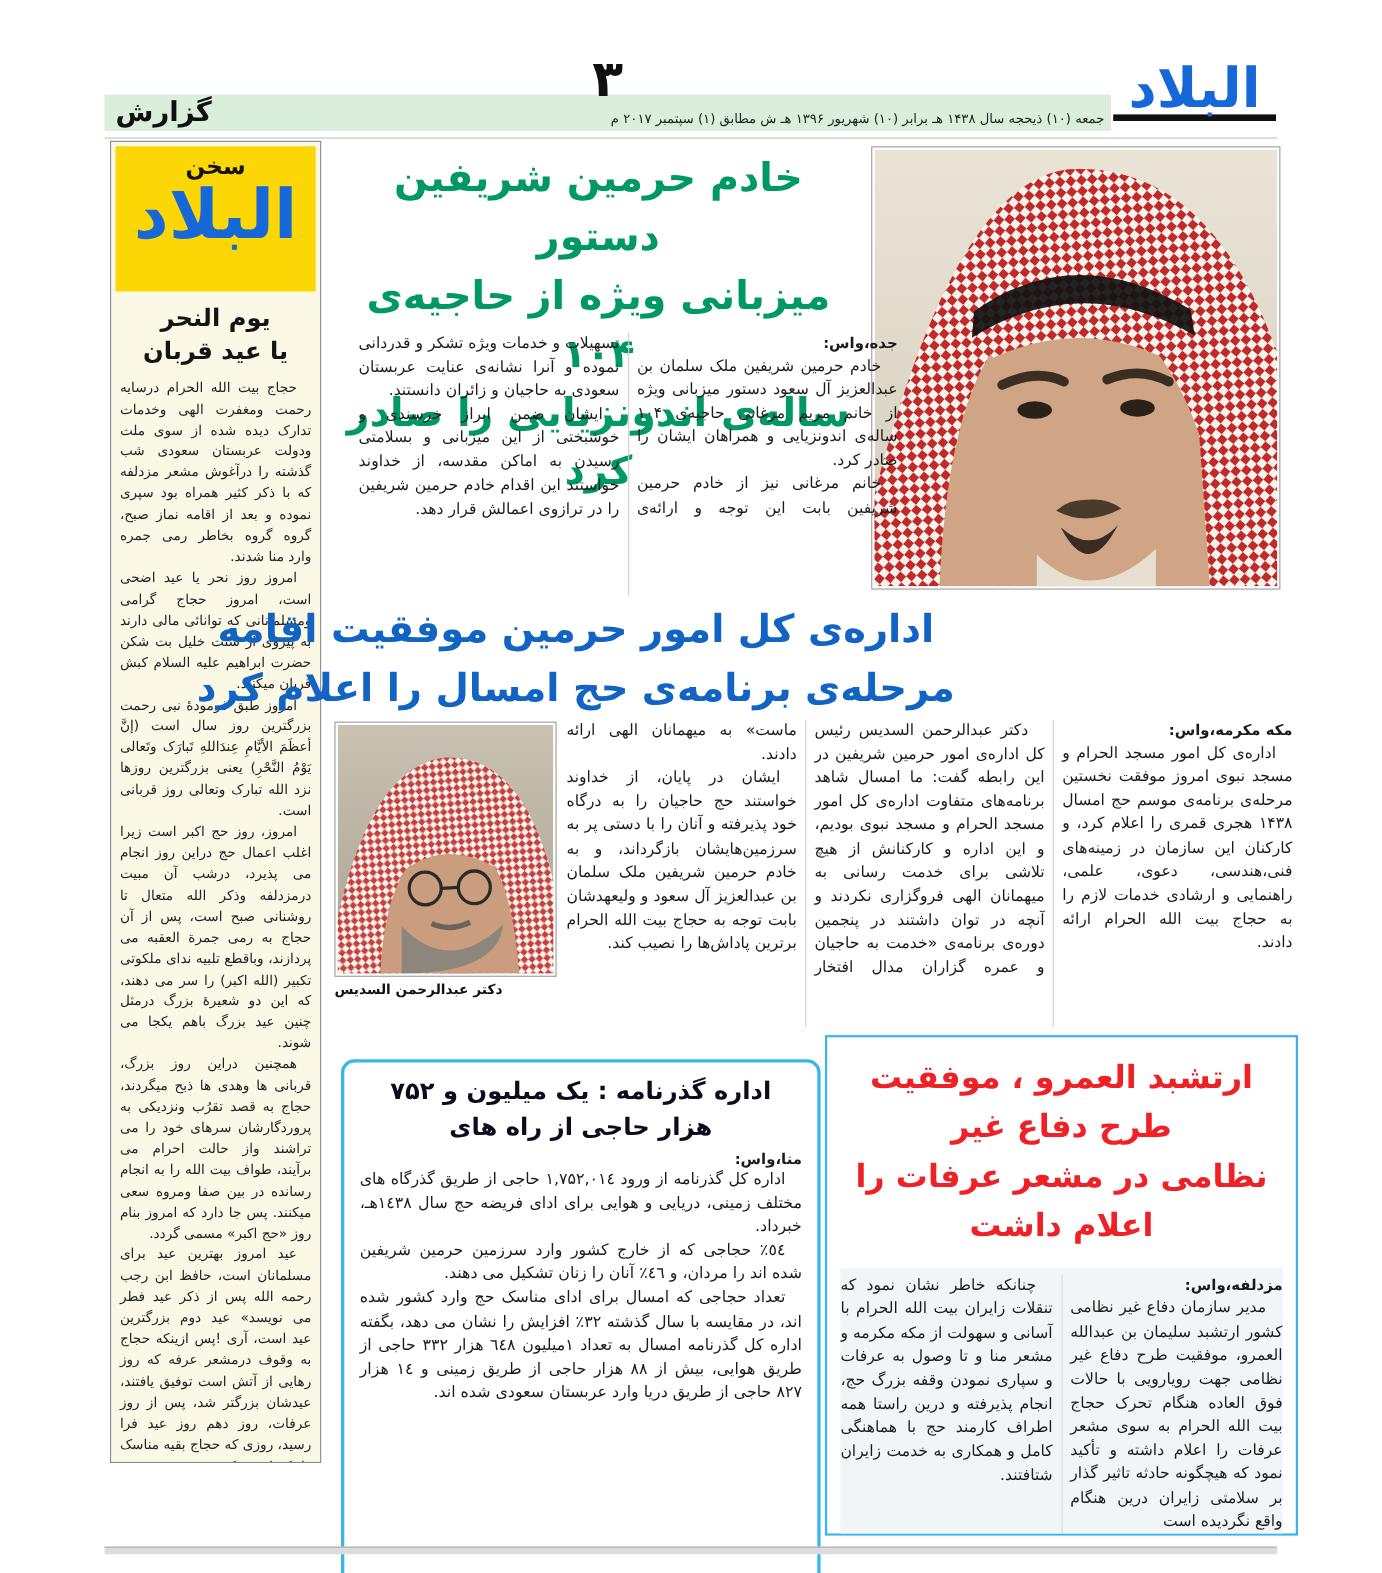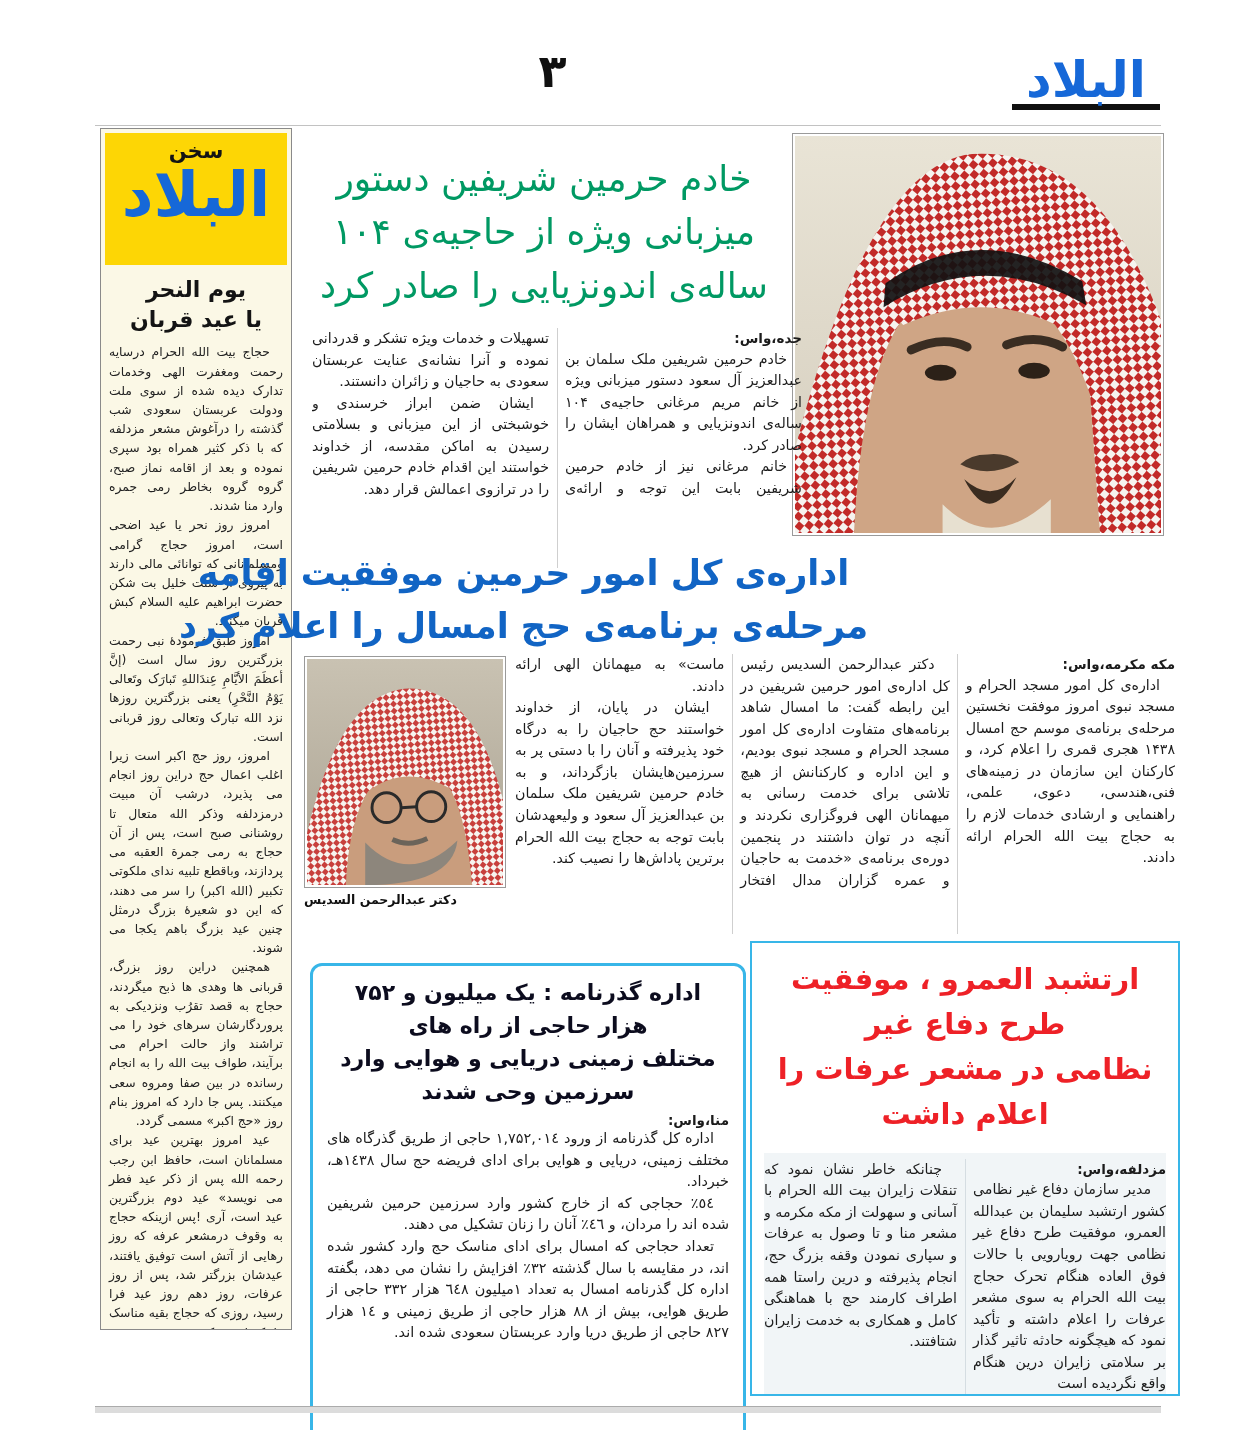--- a/index.html
+++ b/index.html
@@ -24,28 +24,28 @@
              border:1px solid #8a8a8a; background:#fbf8e6; overflow:hidden; }
   .opinion-yellow { margin:4px; height:132px; background:#fdd605; text-align:center; padding-top:6px; }
   .opinion-kicker { font-size:21px; font-weight:bold; color:#141414; }
   .opinion-masthead { font-size:62px; font-weight:bold; color:#1668d8; line-height:64px; letter-spacing:-2px; }
   .opinion-title { margin-top:10px; text-align:center; font-weight:bold; font-size:22px;
                    line-height:1.35; color:#141414; white-space:pre-line; }
   .opinion-body { padding:8px 8px 0 8px; font-size:12.4px; line-height:1.55; text-align:justify; color:#222; }
   .opinion-body p { text-indent:13px; }
 
   
-  .lead-headline { position:absolute; top:152px; right:466px; width:492px; height:166px;
-                   color:#009963; font-weight:normal; font-size:36px; line-height:1.48; text-align:center; }
+  .lead-headline { position:absolute; top:136px; right:466px; width:492px; height:166px;
+                   color:#009963; font-weight:bold; font-size:36px; line-height:1.48; text-align:center; }
   .photo-frame { position:absolute; border:1px solid #9a9a9a; background:#fff; padding:2px; }
   .photo-salman { top:133px; right:92px; width:372px; height:403px; }
   .photo-salman svg, .photo-sudais svg { display:block; width:100%; height:100%; }
-  .lead-body { position:absolute; top:302px; right:454px; width:490px; height:240px;
+  .lead-body { position:absolute; top:302px; right:440px; width:490px; height:240px;
                column-count:2; column-gap:16px; column-rule:1px solid #cfcfcf;
-               font-size:14.2px; line-height:1.52; text-align:justify; overflow:hidden;margin-top:26px; }
+               font-size:14.2px; line-height:1.52; text-align:justify; overflow:hidden; }
   .dateline { font-weight:bold; font-size:13.5px; text-indent:0 !important; }
   .lead-body p, .article2-body p, .passport-body p, .cd-body p { text-indent:15px; }
 
   
   .headline2 { position:absolute; top:547px; right:300px; left:91px; height:102px;
                color:#1164c4; font-weight:bold; font-size:35px; line-height:1.5; text-align:center; }
   .photo-sudais { top:656px; right:750px; width:202px; height:232px; }
   .photo-caption { position:absolute; top:892px; right:750px; width:202px; text-align:left;
                    font-size:12.5px; font-weight:bold; color:#111; }
   .article2-body { position:absolute; top:654px; right:81px; width:660px; height:280px;
@@ -71,20 +71,24 @@
 
   .bottom-rule { position:absolute; top:1406px; right:95px; width:1066px; height:7px;
                  background:#dcdcdc; border-top:1px solid #ababab; }
 </style>
 </head>
 <body>
 
 <div class="page">
 
   <div class="masthead">البلاد</div>
+  <div class="green-band">
+    <span class="section-label">گزارش</span>
+    <span class="date-line">جمعه (۱۰) ذیحجه سال ۱۴۳۸ هـ برابر (۱۰) شهریور ۱۳۹۶ هـ ش مطابق (۱) سپتمبر ۲۰۱۷ م</span>
+  </div>
   <div class="page-number">۳</div>
   <div class="header-rule"></div>
 
   <div class="opinion">
     <div class="opinion-yellow">
       <div class="opinion-kicker">سخن</div>
       <div class="opinion-masthead">البلاد</div>
     </div>
     <div class="opinion-title">یوم النحر
 یا عید قربان</div>
@@ -170,21 +174,20 @@
   <div class="photo-caption">دکتر عبدالرحمن السدیس</div>
 
   <div class="article2-body">
     <p class="dateline">مکه مکرمه،واس:</p>
     <span><p>اداره‌ی کل امور مسجد الحرام و مسجد نبوی امروز موفقت نخستین مرحله‌ی برنامه‌ی موسم حج امسال ۱۴۳۸ هجری قمری را اعلام کرد، و کارکنان این سازمان در زمینه‌های فنی،هندسی، دعوی، علمی، راهنمایی و ارشادی خدمات لازم را به حجاج بیت الله الحرام ارائه دادند.</p><p>دکتر عبدالرحمن السدیس رئیس کل اداره‌ی امور حرمین شریفین در این رابطه گفت: ما امسال شاهد برنامه‌های متفاوت اداره‌ی کل امور مسجد الحرام و مسجد نبوی بودیم، و این اداره و کارکنانش از هیچ تلاشی برای خدمت رسانی به میهمانان الهی فروگزاری نکردند و آنچه در توان داشتند در پنجمین دوره‌ی برنامه‌ی «خدمت به حاجیان و عمره گزاران مدال افتخار ماست» به میهمانان الهی ارائه دادند.</p><p>ایشان در پایان، از خداوند خواستند حج حاجیان را به درگاه خود پذیرفته و آنان را با دستی پر به سرزمین‌هایشان بازگرداند، و به خادم حرمین شریفین ملک سلمان بن عبدالعزیز آل سعود و ولیعهدشان بابت توجه به حجاج بیت الله الحرام برترین پاداش‌ها را نصیب کند.</p></span>
   </div>
 
   <div class="passport-box">
     <div class="passport-headline">
         <div>اداره گذرنامه : یک میلیون و ۷۵۲ هزار حاجی از راه های</div>
-        <div>مختلف زمینی دریایی و هوایی وارد سرزمین وحی شدند</div>
       </div>
     <p class="passport-dateline">منا،واس:</p>
     <div class="passport-body">
         <p>اداره کل گذرنامه از ورود ۱,۷۵۲,۰۱٤ حاجی از طریق گذرگاه های مختلف زمینی، دریایی و هوایی برای ادای فریضه حج سال ۱٤۳۸هـ، خبرداد.</p>
         <p>٥٤٪ حجاجی که از خارج کشور وارد سرزمین حرمین شریفین شده اند را مردان، و ٤٦٪ آنان را زنان تشکیل می دهند.</p>
         <p>تعداد حجاجی که امسال برای ادای مناسک حج وارد کشور شده اند، در مقایسه با سال گذشته ۳۲٪ افزایش را نشان می دهد، بگفته اداره کل گذرنامه امسال به تعداد ۱میلیون ٦٤۸ هزار ۳۳۲ حاجی از طریق هوایی، بیش از ۸۸ هزار حاجی از طریق زمینی و ۱٤ هزار ۸۲۷ حاجی از طریق دریا وارد عربستان سعودی شده اند.</p>
       </div>
   </div>
 
   <div class="cd-box">

